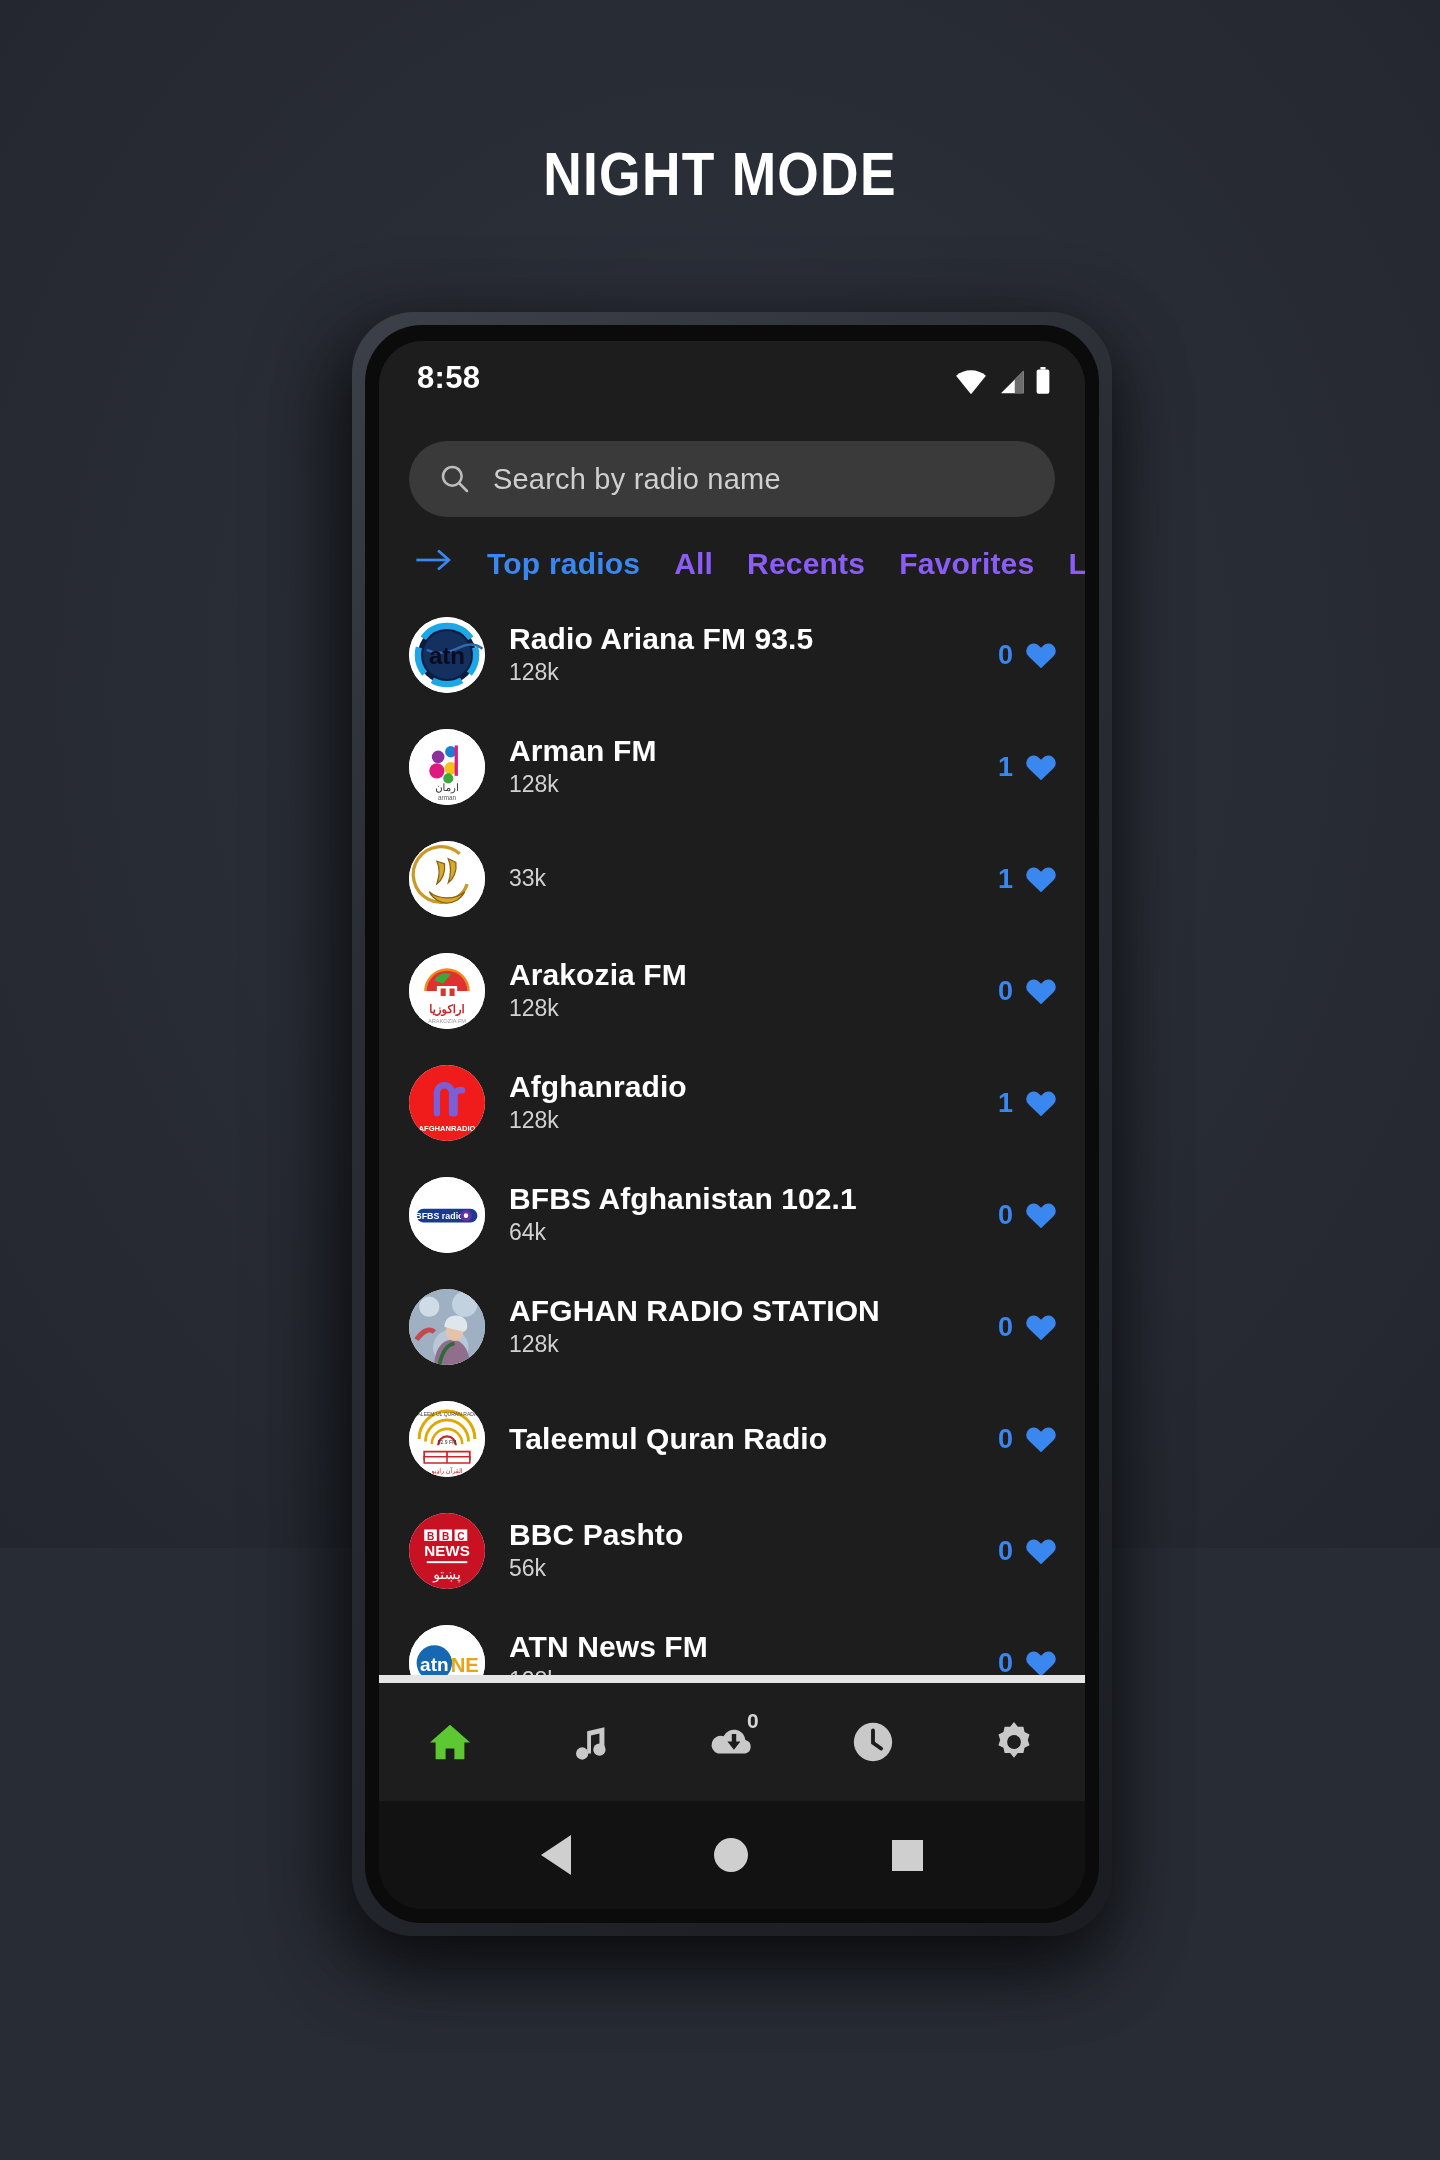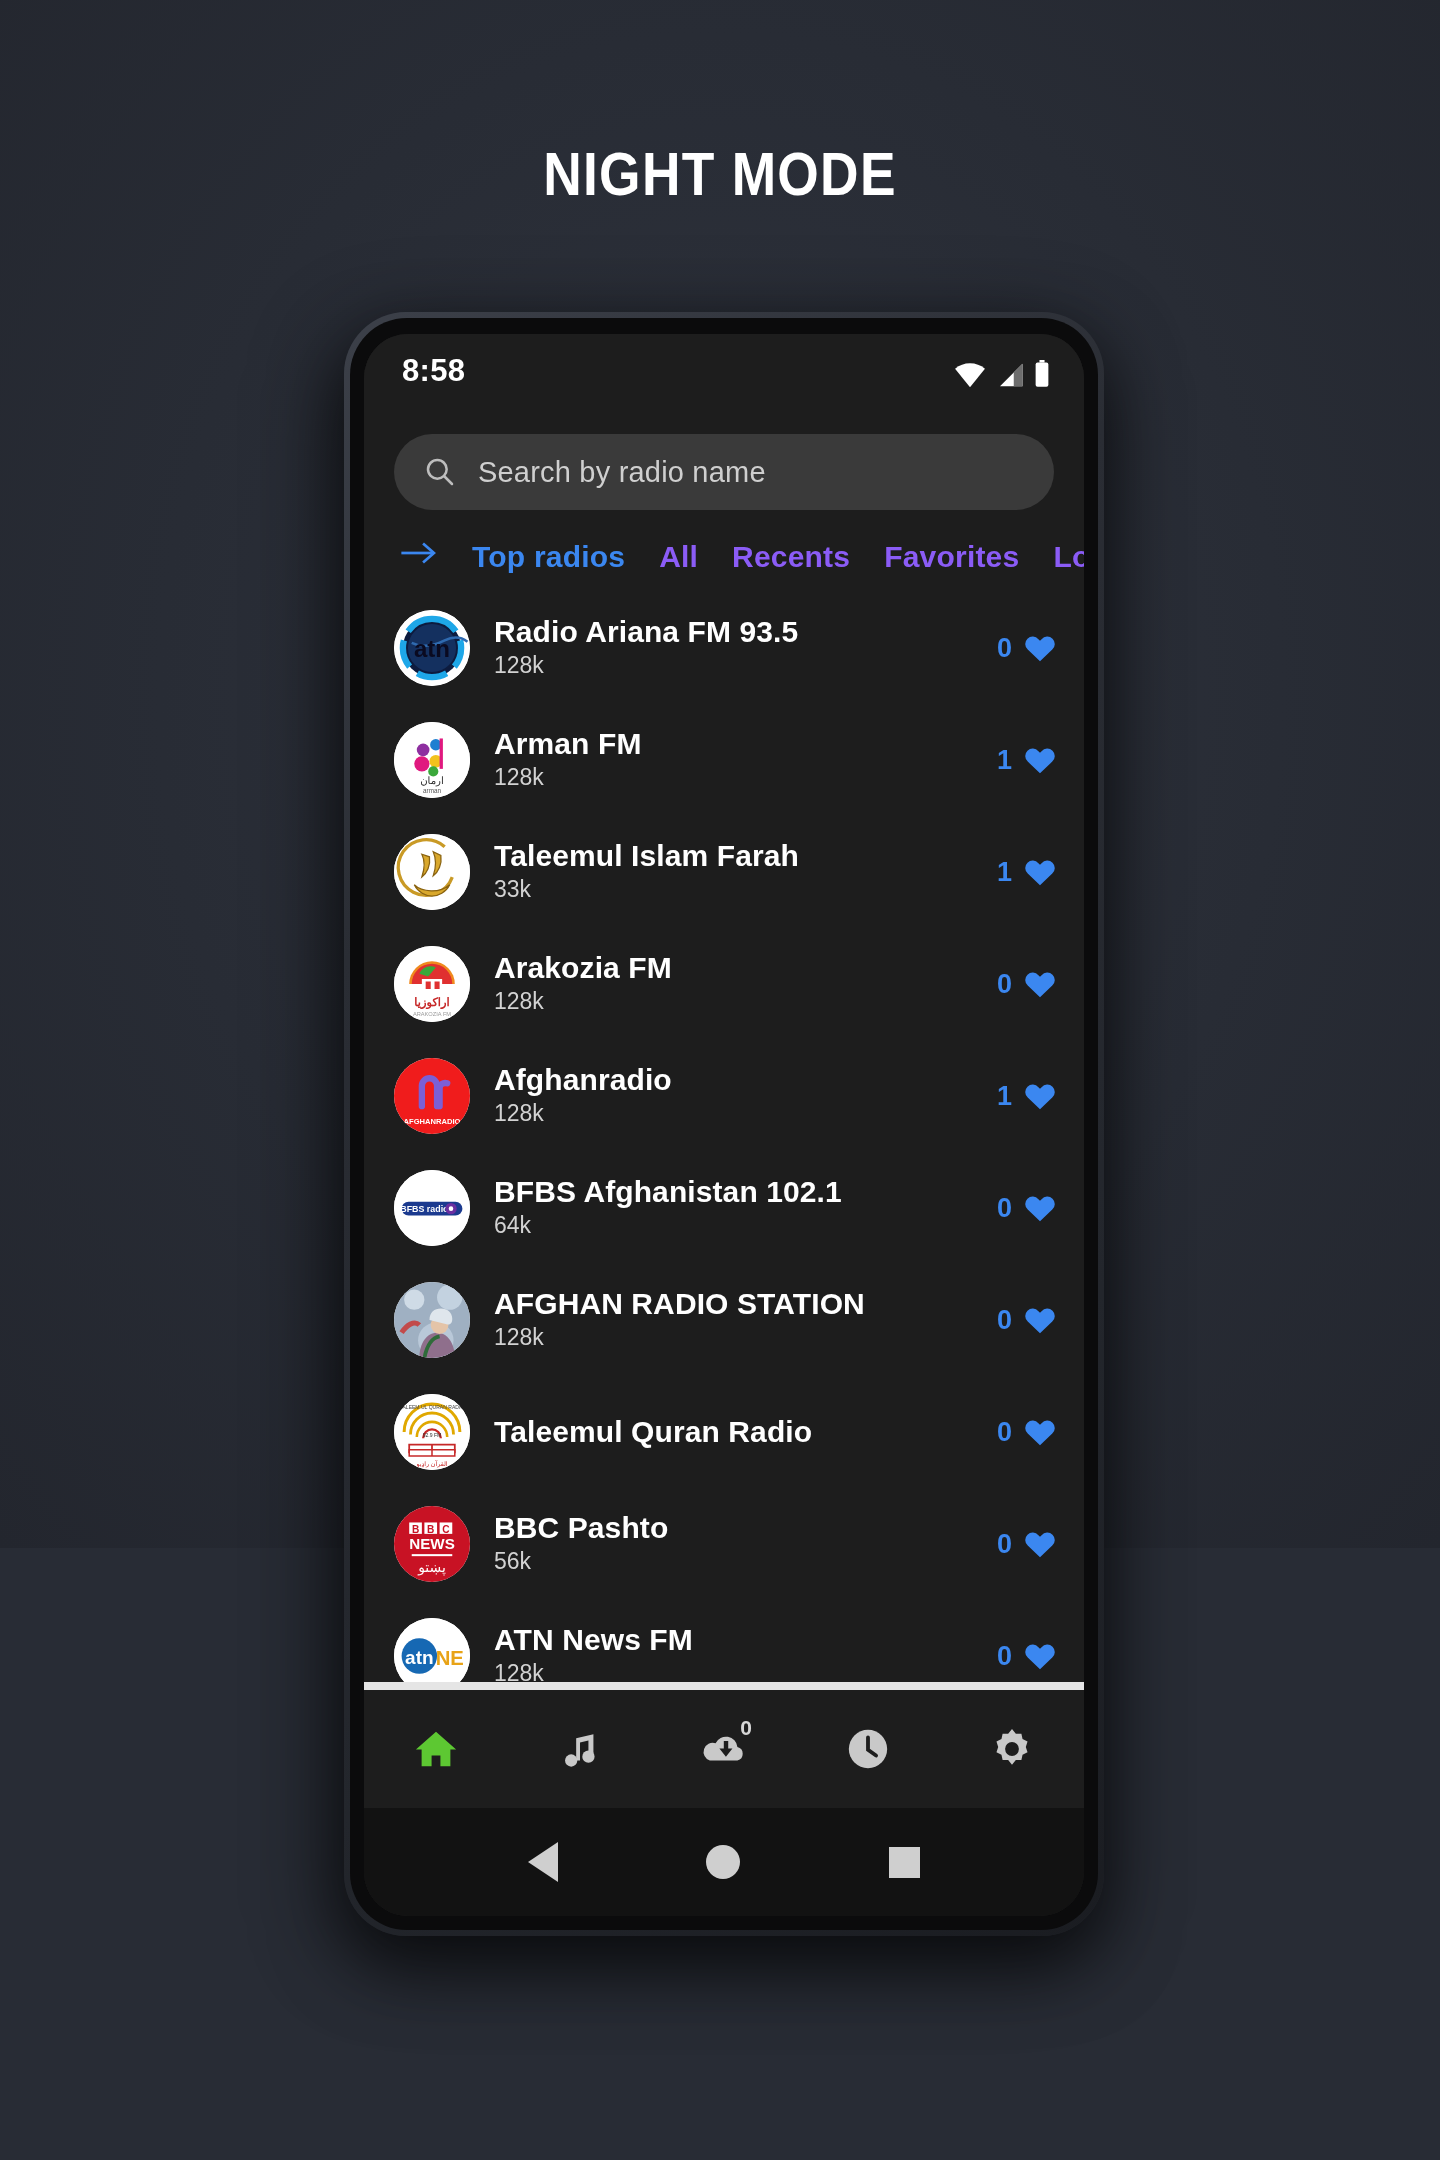--- a/index.html
+++ b/index.html
@@ -32,25 +32,25 @@
   .phone-shadow {
     position: absolute;
     left: 332px; top: 330px;
     width: 770px; height: 1630px;
     border-radius: 70px;
     background: rgba(0,0,0,0.45);
     filter: blur(42px);
   }
   .phone {
     position: absolute;
-    left: 344px; top: 312px;
+    left: 352px; top: 312px;
     width: 760px; height: 1624px;
     border-radius: 62px;
     background: linear-gradient(145deg, #3c4049 0%, #2a2d34 30%, #23262c 70%, #1a1c21 100%);
-    padding: 6px;
+    padding: 13px;
     box-shadow: 0 30px 70px rgba(0,0,0,0.55);
   }
   .phone-inner {
     position: relative;
     width: 100%; height: 100%;
     border-radius: 57px;
     background: #0b0b0c;
     padding: 16px 14px 14px 14px;
     overflow: hidden;
   }
@@ -323,21 +323,20 @@
             <div class="logo">
               <svg viewBox="0 0 60 60">
                 <rect width="60" height="60" fill="#fff"></rect>
                 <path d="M40 10a22 22 0 1 0 6 24" fill="none" stroke="#c99a26" stroke-width="2.6"></path>
                 <path d="M22 16c3 6 2 12 0 18 4-3 7-9 6-16z" fill="#d9a82c" stroke="#8a6310" stroke-width="1"></path>
                 <path d="M31 14c3 7 2 13 0 19 4-3 7-9 6-16z" fill="#d9a82c" stroke="#8a6310" stroke-width="1"></path>
                 <path d="M16 40c6 6 20 7 28 0-3 6-9 9-14 9s-11-3-14-9z" fill="#d9a82c" stroke="#8a6310" stroke-width="1"></path>
               </svg>
             </div>
             <div class="row-text">
-              <div class="row-title">Taleemul Islam Farah</div>
               <div class="row-sub">33k</div>
             </div>
             <div class="fav">
               <span class="fav-count">1</span>
               <svg class="heart-icon" viewBox="0 0 24 22">
                   <path fill="#3b87f0" d="M12 21 2.8 12.2a5.6 5.6 0 1 1 8-7.8l1.2 1.2 1.2-1.2a5.6 5.6 0 1 1 8 7.8z"></path>
                 </svg>
             </div>
           </div>
 

